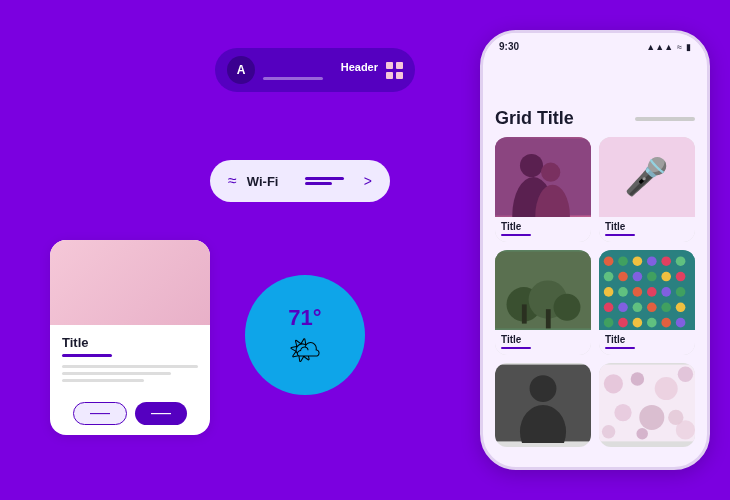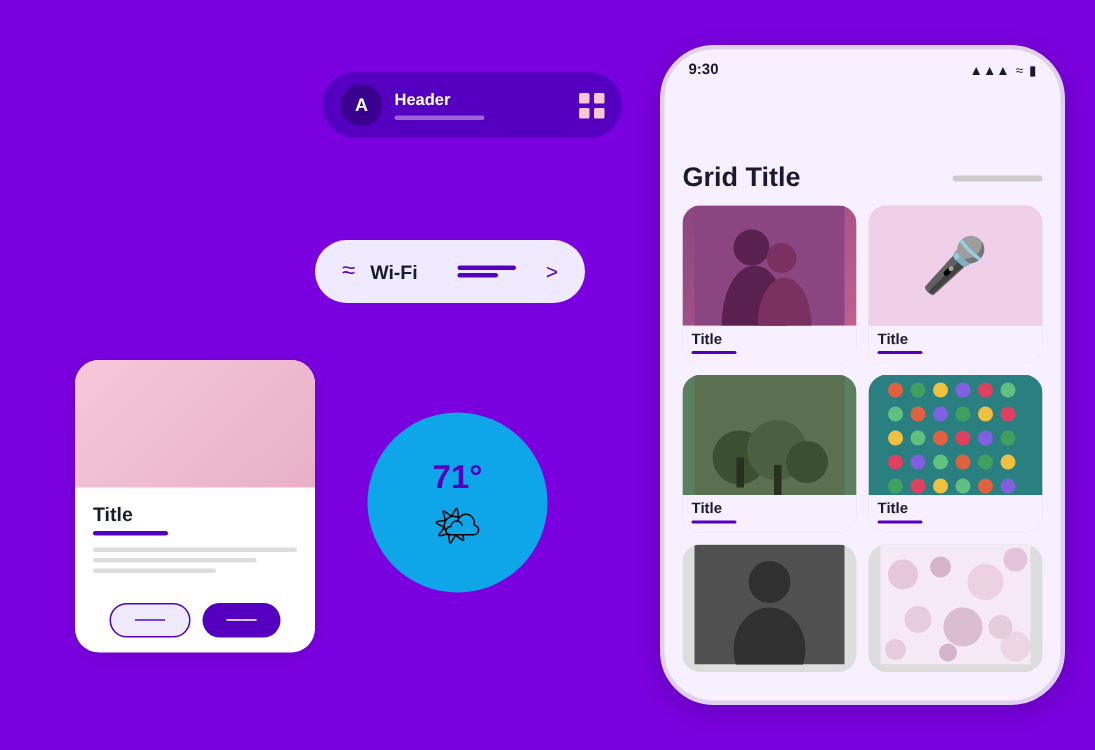--- a/index.html
+++ b/index.html
@@ -100,20 +100,21 @@
       color: white; font-size: 12px; font-weight: 700;
       flex-shrink: 0;
     }
     .header-text-group {
       flex: 1;
     }
     .header-title-text {
       color: white;
       font-size: 11px;
       font-weight: 600;
+      text-align: right;
     }
     .header-subtitle-bar {
       width: 60px; height: 3px;
       background: rgba(255,255,255,0.4);
       border-radius: 2px;
       margin-top: 4px;
     }
     .header-icon-group {
       display: grid;
       grid-template-columns: 1fr 1fr;
@@ -251,21 +252,21 @@
     }
     .weather-icon {
       font-size: 26px;
     }
 
     
     .phone {
       position: absolute;
       top: 10px;
       right: 5px;
-      width: 270px;
+      width: 230px;
       height: 440px;
       background: #f8f0ff;
       border-radius: 36px;
       border: 3px solid #e0d0f0;
       overflow: hidden;
       box-shadow: 0 4px 20px rgba(0,0,0,0.2);
     }
     .phone-status-bar {
       display: flex;
       justify-content: space-between;

